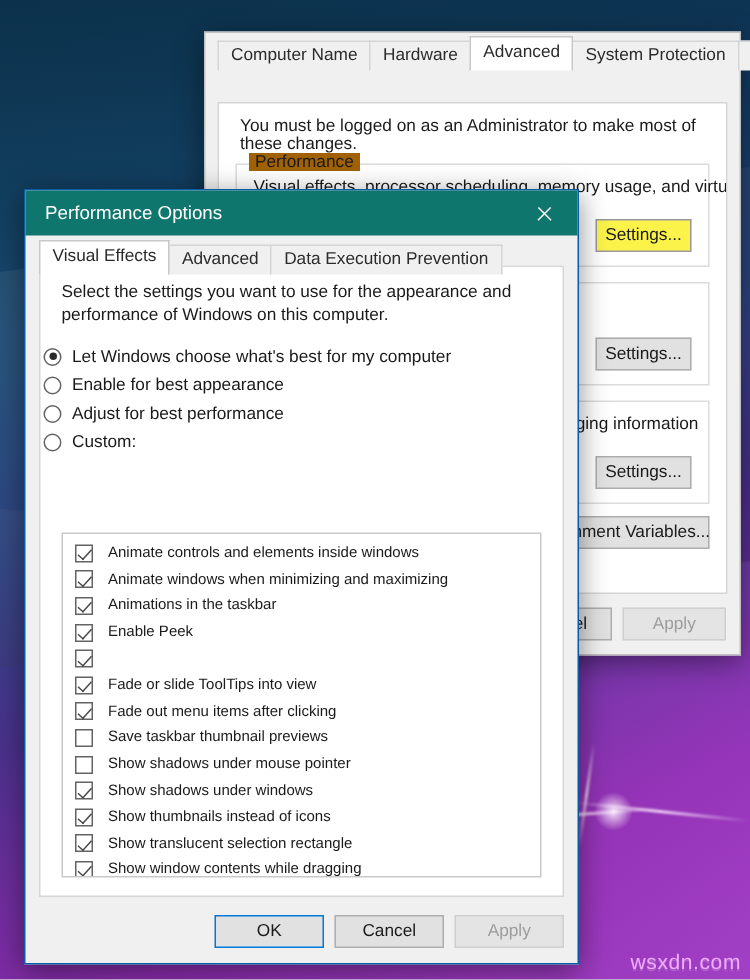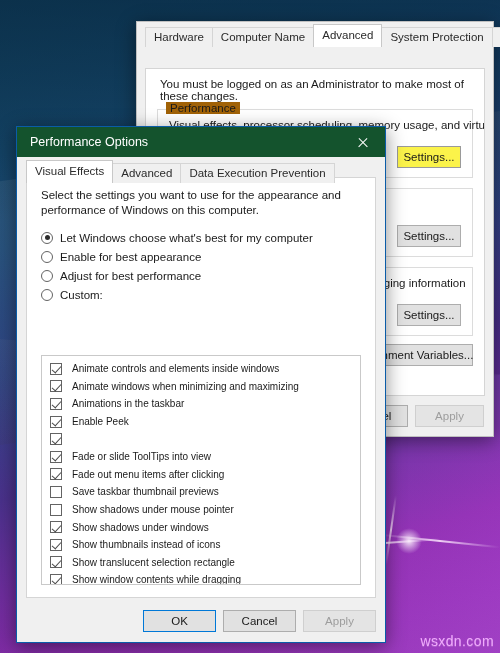--- a/index.html
+++ b/index.html
@@ -215,39 +215,39 @@
   .winbtn.default  { border: 1px solid #0078d7; background: #e1e1e1; }
   .winbtn.highlight { background: #fbf34a; border-color: #9a9a9a; }
 
   
   #perfopts {
     left: 16px; top: 126px;
     width: 368px; height: 515px;
     border: 1px solid #0a5ca8;
     background: #f0f0f0;
   }
-  #perfopts .titlebar { background: #14532d; height: 30px; }
+  #perfopts .titlebar { background: #0f766e; height: 30px; }
   #perfopts .titlebar .title { color: #ffffff; font-size: 12.5px; padding-left: 13px; }
   #perfopts .close-x::before, #perfopts .close-x::after { background: #ffffff; height: 1.4px; }
 
   #perfopts .tabstrip { margin: 5px 0 0 9px; }
   #perfopts .tabpanel {
     left: 9px; right: 9px;
     top: 50px; bottom: 44px;
     background: #ffffff;
   }
 
   .intro {
     font-size: 11.5px;
     color: #1a1a1a;
     padding: 10px 14px 0 14px;
     line-height: 15px;
   }
 
-  .radio-list { padding: 10px 0 0 14px; }
+  .radio-list { padding: 10px 0 0 2px; }
   .radio-row {
     display: flex;
     align-items: center;
     height: 19px;
     font-size: 11.5px;
     color: #1a1a1a;
   }
   .radio {
     width: 12px; height: 12px;
     border: 1px solid #636363;
@@ -330,22 +330,22 @@
     <div class="ray ray-b"></div>
     <div class="ray ray-c"></div>
     <div class="ray-glow"></div>
   </div>
   <div class="watermark">wsxdn.com</div>
 
   <div class="win" id="sysprops">
 
 
     <div class="tabstrip">
+      <div class="tab">Computer Name</div>
       <div class="tab">Hardware</div>
-      <div class="tab">Computer Name</div>
       <div class="tab active">Advanced</div>
       <div class="tab">System Protection</div>
       <div class="tab">Remote</div>
     </div>
 
     <div class="tabpanel">
 
       <div class="admin-note">You must be logged on as an Administrator to make most of these changes.</div>
 
       <div class="groupbox" style="top:40px; height:67px;">

